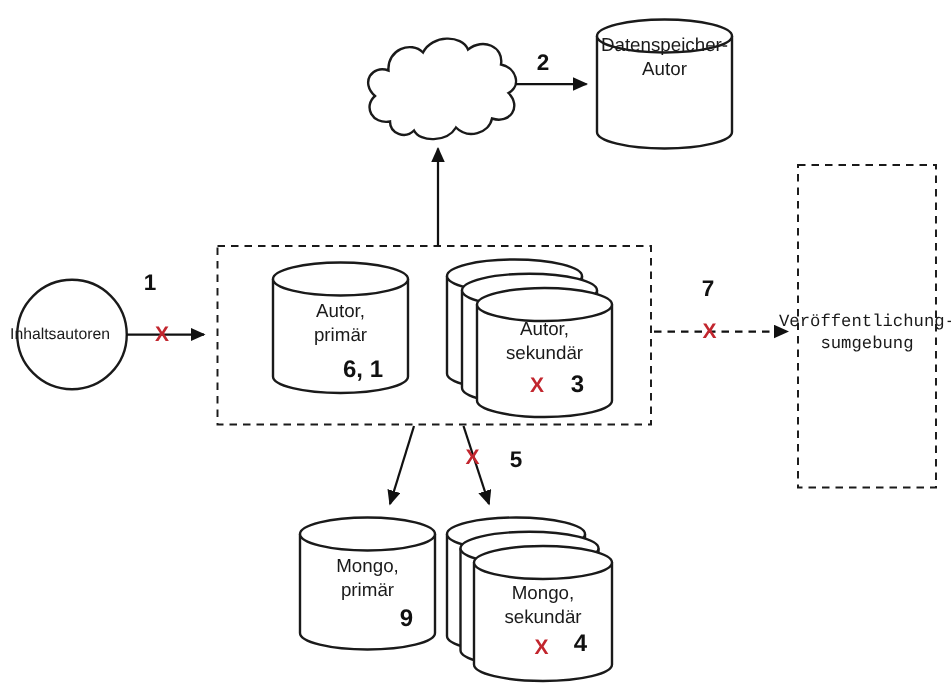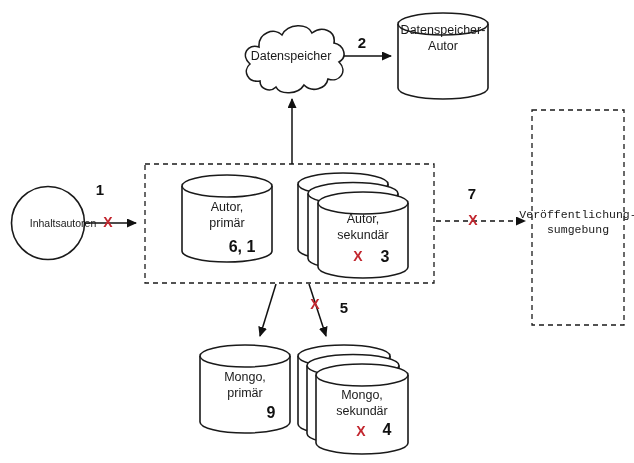--- a/index.html
+++ b/index.html
@@ -90,28 +90,27 @@
     <g fill="#fff" stroke="#1a1a1a" stroke-width="1.6">
       <path d="M298,356 L298,424 A46,11 0 0 0 390,424 L390,356"></path>
       <ellipse cx="344" cy="356" rx="46" ry="11"></ellipse>
       <path d="M307,365.5 L307,433.5 A46,11 0 0 0 399,433.5 L399,365.5"></path>
       <ellipse cx="353" cy="365.5" rx="46" ry="11"></ellipse>
       <path d="M316,375 L316,443 A46,11 0 0 0 408,443 L408,375"></path>
       <ellipse cx="362" cy="375" rx="46" ry="11"></ellipse>
     </g>
   </svg>
 
-  <div class="lbl" style="left:291px;top:56px">Datenspeicher</div>
 
   <div class="lbl" style="left:443px;top:38px">
     <div>Datenspeicher-</div>
     <div>Autor</div>
   </div>
 
-  <div class="lbl small" style="left:63px;top:223px">Inhaltsautoren</div>
+  <div class="lbl small" style="left:40px;top:223px">Inhaltsautoren</div>
 
   <div class="num" style="left:100px;top:189px">1</div>
   <div class="fail" style="left:108px;top:222px">X</div>
 
   <div class="num" style="left:362px;top:42px">2</div>
 
   <div class="lbl" style="left:227px;top:215px">
     <div>Autor,</div>
     <div>primär</div>
   </div>

